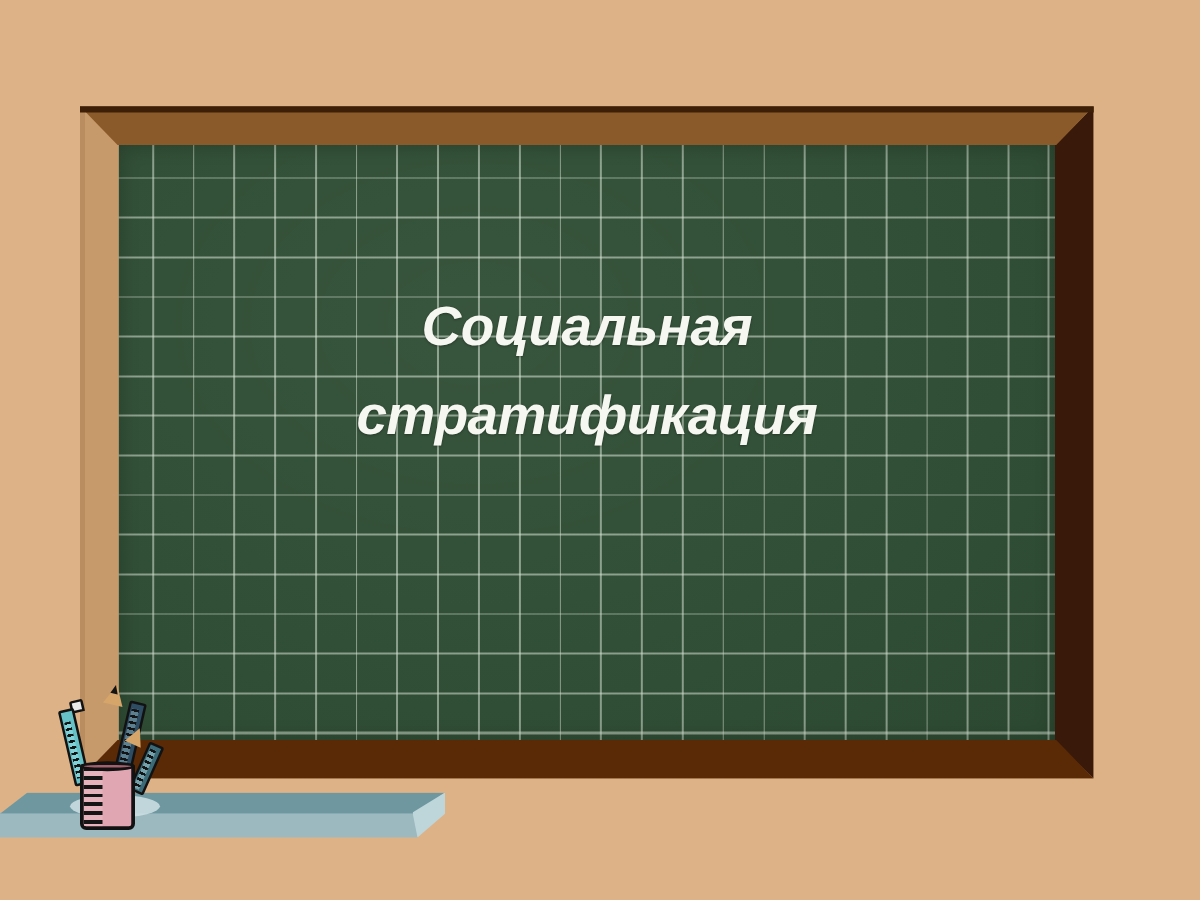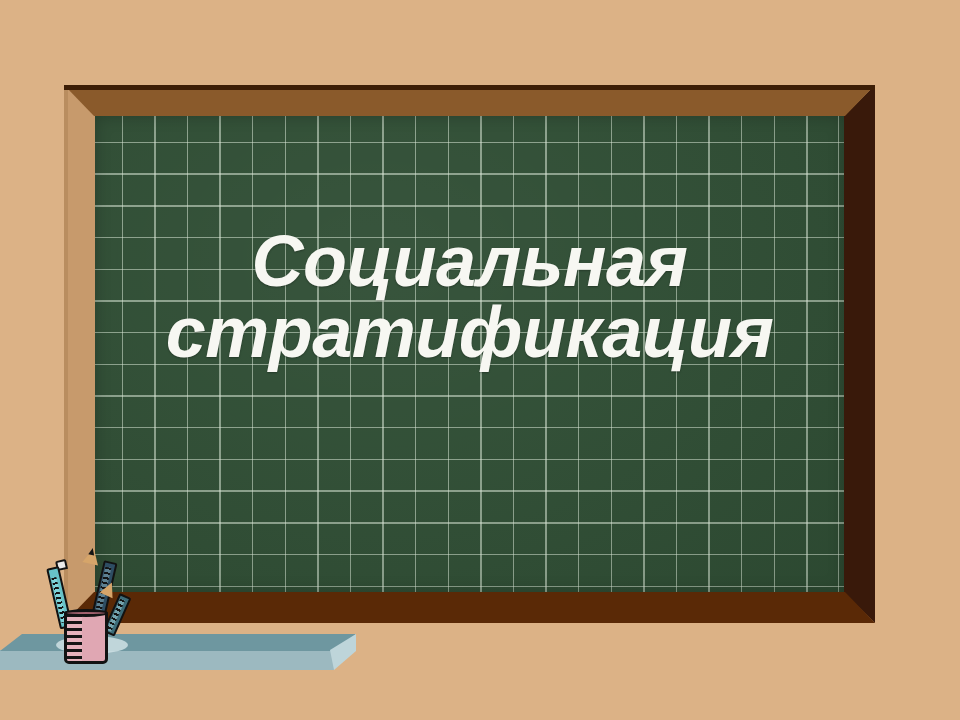--- a/index.html
+++ b/index.html
@@ -112,21 +112,21 @@
   
   .title-block {
     position: absolute;
     left: 0;
     top: 110px;
     width: 749px;
     text-align: center;
     color: #f7f7f2;
     font-weight: bold;
     font-style: italic;
-    font-size: 72px;
+    font-size: 44px;
     line-height: 71px;
     letter-spacing: -0.5px;
     text-shadow: 0 1px 2px rgba(0,0,0,0.30);
     white-space: pre-line;
   }
 
   
   .ledge {
     position: absolute;
     left: 0px;

